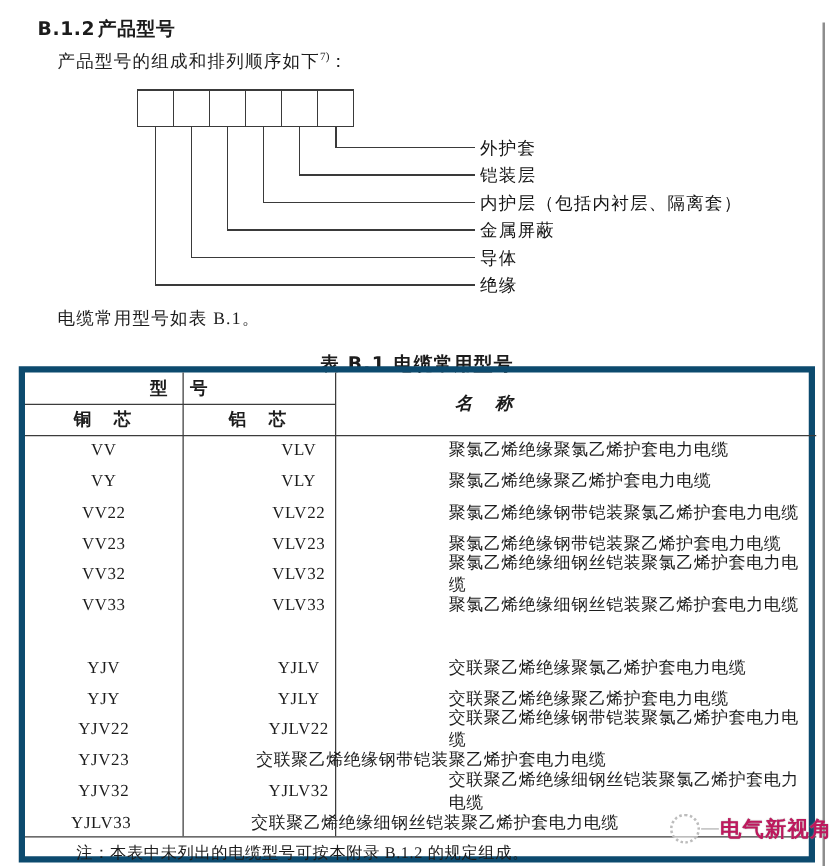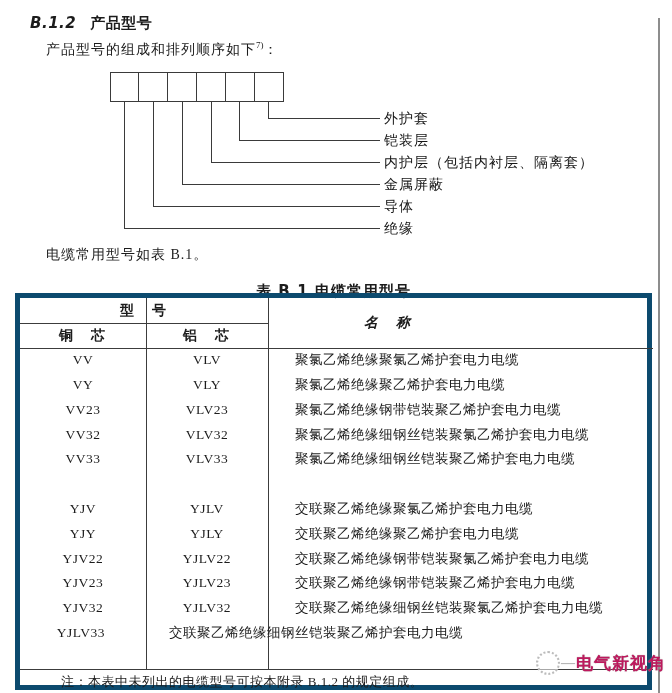--- a/index.html
+++ b/index.html
@@ -7,36 +7,36 @@
     width:672px;height:693px;position:relative;background:#ffffff;
     font-family:"Liberation Serif","DejaVu Serif",serif;color:#1c1c1c;
     overflow:hidden;
   }
   .sans{font-family:"DejaVu Sans","Liberation Sans",sans-serif;}
   .abs{position:absolute;}
   
   .page-edge{position:absolute;left:658px;top:18px;width:2px;height:675px;background:#8d8d8d;}
   
   .section-heading{left:30px;top:14px;font-weight:bold;font-size:15px;letter-spacing:0.5px;}
-  .section-heading .num{margin-right:14px;font-style:italic;}
+  .section-heading .num{margin-right:2px;}
   .intro{left:46px;top:40px;font-size:14px;letter-spacing:1px;}
   .intro sup{font-size:9px;letter-spacing:0;}
   .tableref{left:46px;top:246px;font-size:14px;letter-spacing:1px;}
   .tcaption{left:15px;top:282px;width:637px;text-align:center;font-weight:bold;font-size:15px;letter-spacing:1px;}
   
   svg text{font-family:"Liberation Serif","DejaVu Serif",serif;font-size:14px;fill:#151515;letter-spacing:1px;}
   
   .tbl{position:absolute;left:15px;top:293px;width:637px;height:397px;border:5px solid #0c4a6e;box-sizing:border-box;}
   .vline,.hline{position:absolute;background:#3c3c3c;}
   .vline{width:1px;}
   .hline{height:1px;}
   .hcell{position:absolute;display:flex;align-items:center;justify-content:center;
          font-weight:bold;font-size:14px;letter-spacing:2px;}
   .body-rows{position:absolute;left:0;top:50px;width:100%;}
-  .trow{display:flex;height:24.77px;align-items:center;font-size:13.5px;}
+  .trow{display:flex;height:24.77px;align-items:center;font-size:13.5px;gap:32px;}
   .spacer-row{height:24.77px;}
   .c1{width:126px;text-align:center;letter-spacing:0.5px;}
   .c2{width:122px;text-align:center;letter-spacing:0.5px;}
   .c3{flex:1;padding-left:27px;letter-spacing:0.5px;}
   .note-row{position:absolute;left:0;top:373px;width:100%;height:22px;display:flex;align-items:center;}
   .note-row span{padding-left:41px;font-size:13px;letter-spacing:0.5px;text-align:right;}
   
   .watermark{position:absolute;left:536px;top:650px;height:26px;display:flex;align-items:center;z-index:5;}
   .wm-logo{width:20px;height:20px;border:2px dotted #bcbcbc;border-radius:50%;background:rgba(255,255,255,0.55);}
   .wm-dash{color:#b3b3b3;font-weight:bold;margin:0 1px;font-size:14px;}
@@ -103,20 +103,25 @@
       <div class="c1">VV</div>
       <div class="c2">VLV</div>
       <div class="c3">聚氯乙烯绝缘聚氯乙烯护套电力电缆</div>
     </div>
     <div class="trow">
       <div class="c1">VY</div>
       <div class="c2">VLY</div>
       <div class="c3">聚氯乙烯绝缘聚乙烯护套电力电缆</div>
     </div>
     <div class="trow">
+      <div class="c1">VV22</div>
+      <div class="c2">VLV22</div>
+      <div class="c3">聚氯乙烯绝缘钢带铠装聚氯乙烯护套电力电缆</div>
+    </div>
+    <div class="trow">
       <div class="c1">VV23</div>
       <div class="c2">VLV23</div>
       <div class="c3">聚氯乙烯绝缘钢带铠装聚乙烯护套电力电缆</div>
     </div>
     <div class="trow">
       <div class="c1">VV32</div>
       <div class="c2">VLV32</div>
       <div class="c3">聚氯乙烯绝缘细钢丝铠装聚氯乙烯护套电力电缆</div>
     </div>
     <div class="trow">
@@ -135,21 +140,20 @@
       <div class="c2">YJLY</div>
       <div class="c3">交联聚乙烯绝缘聚乙烯护套电力电缆</div>
     </div>
     <div class="trow">
       <div class="c1">YJV22</div>
       <div class="c2">YJLV22</div>
       <div class="c3">交联聚乙烯绝缘钢带铠装聚氯乙烯护套电力电缆</div>
     </div>
     <div class="trow">
       <div class="c1">YJV23</div>
-      <div class="c2">YJLV23</div>
       <div class="c3">交联聚乙烯绝缘钢带铠装聚乙烯护套电力电缆</div>
     </div>
     <div class="trow">
       <div class="c1">YJV32</div>
       <div class="c2">YJLV32</div>
       <div class="c3">交联聚乙烯绝缘细钢丝铠装聚氯乙烯护套电力电缆</div>
     </div>
     <div class="trow">
       <div class="c2">YJLV33</div>
       <div class="c3">交联聚乙烯绝缘细钢丝铠装聚乙烯护套电力电缆</div>

